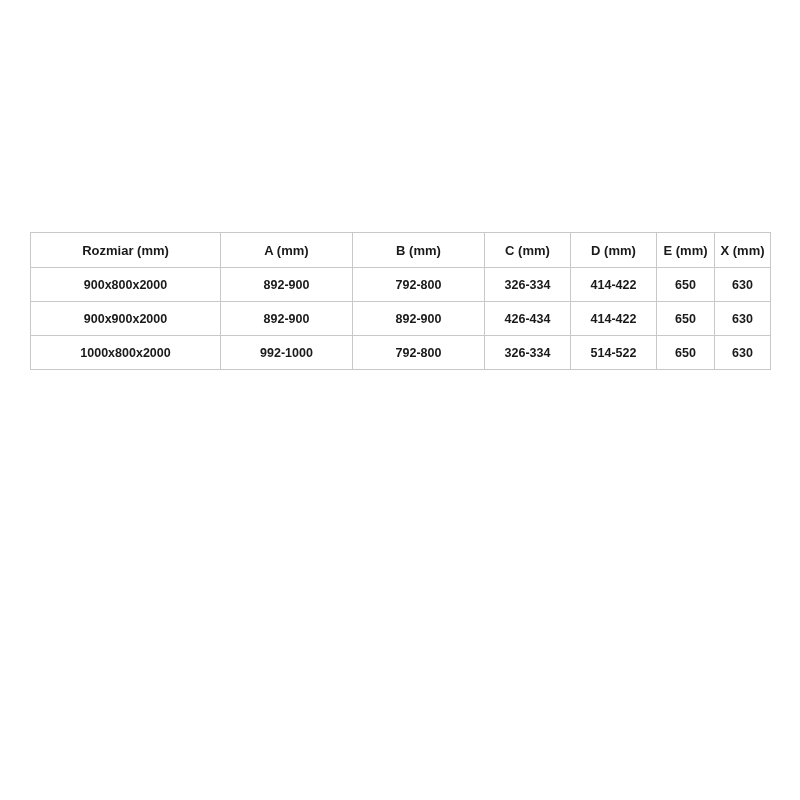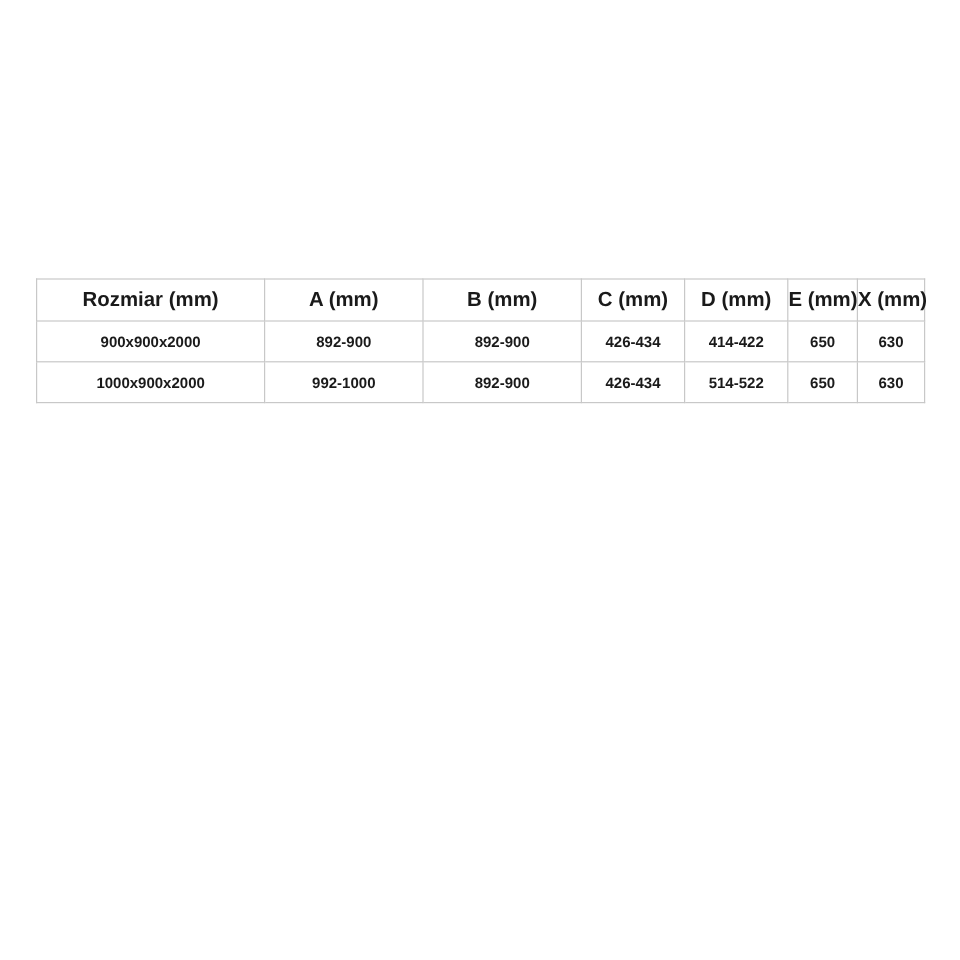--- a/index.html
+++ b/index.html
@@ -36,21 +36,21 @@
     vertical-align: middle;
     font-size: 12.5px;
     font-weight: bold;
     color: #1a1a1a;
     padding: 0;
     height: 33px;
     white-space: nowrap;
   }
   table.dims thead th {
     height: 34px;
-    font-size: 17px;
+    font-size: 13px;
   }
   
   col.c0 { width: 190px; }
   col.c1 { width: 132px; }
   col.c2 { width: 132px; }
   col.c3 { width: 86px; }
   col.c4 { width: 86px; }
   col.c5 { width: 58px; }
   col.c6 { width: 56px; }
 </style>
@@ -75,33 +75,42 @@
           <th>A (mm)</th>
           <th>B (mm)</th>
           <th>C (mm)</th>
           <th>D (mm)</th>
           <th>E (mm)</th>
           <th>X (mm)</th>
         </tr>
       </thead>
       <tbody>
         <tr>
+          <td>900x800x2000</td>
+          <td>892-900</td>
+          <td>792-800</td>
+          <td>326-334</td>
+          <td>414-422</td>
+          <td>650</td>
+          <td>630</td>
+        </tr>
+        <tr>
           <td>900x900x2000</td>
           <td>892-900</td>
           <td>892-900</td>
           <td>426-434</td>
           <td>414-422</td>
           <td>650</td>
           <td>630</td>
         </tr>
         <tr>
-          <td>1000x900x2000</td>
+          <td>1000x800x2000</td>
           <td>992-1000</td>
-          <td>892-900</td>
-          <td>426-434</td>
+          <td>792-800</td>
+          <td>326-334</td>
           <td>514-522</td>
           <td>650</td>
           <td>630</td>
         </tr>
       </tbody>
     </table>
   </div>
 </div>
 
 </body></html>

